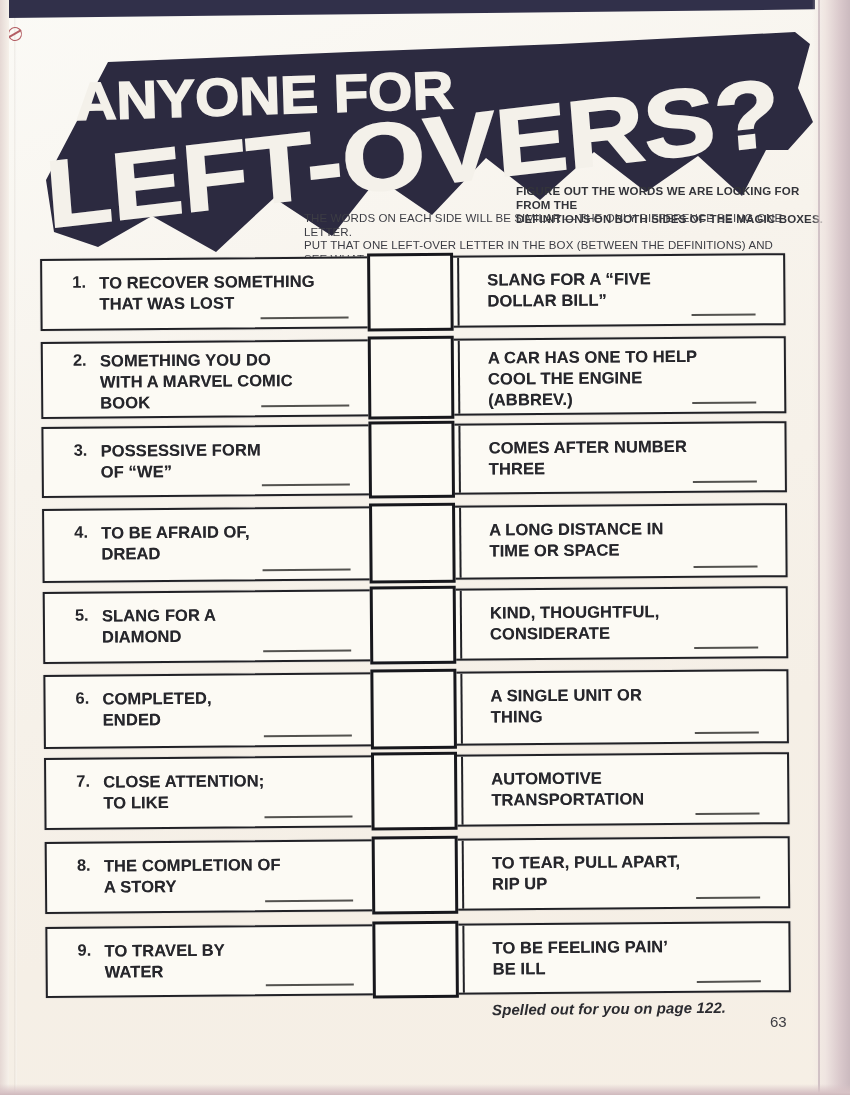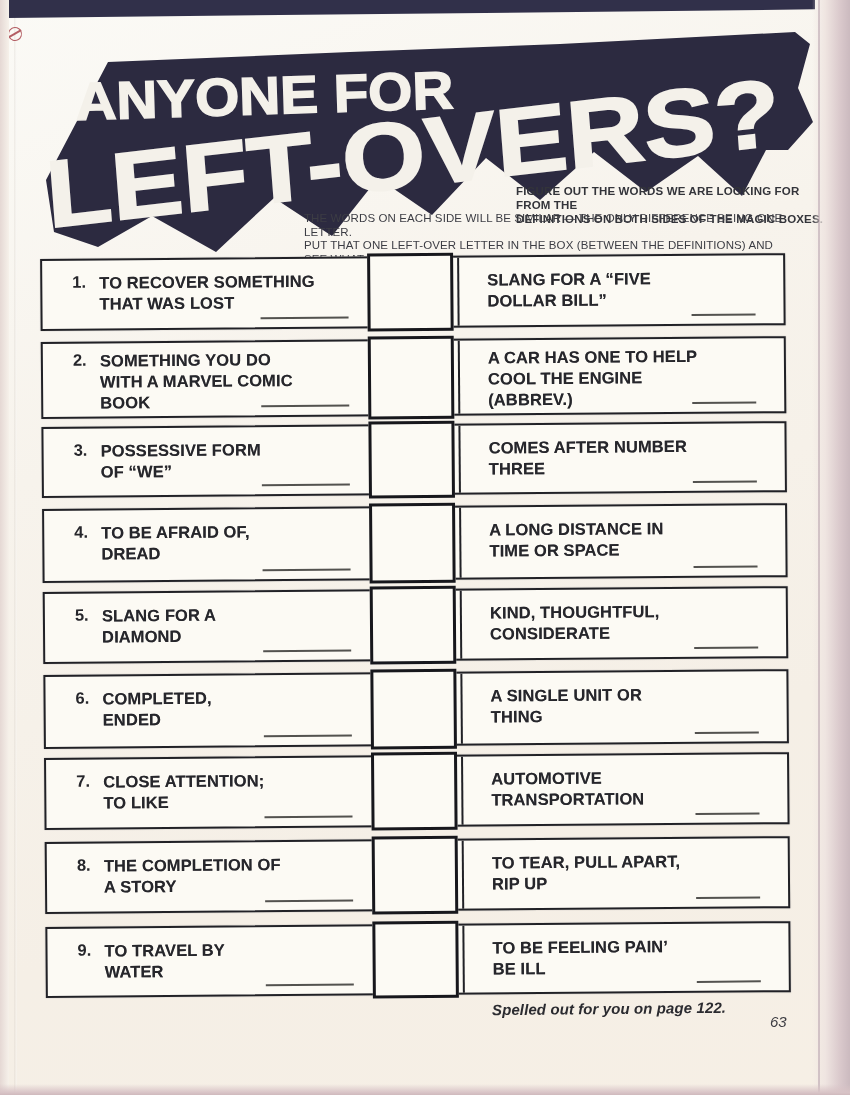--- a/index.html
+++ b/index.html
@@ -52,21 +52,21 @@
   .row:nth-child(2) .cell-right{top:7px;}
   .divider{position:absolute;left:415px;top:0;bottom:0;width:2px;background:#212126;}
   .magic-box{position:absolute;left:325px;top:-5px;width:86px;height:calc(100% + 10px);
     border:3px solid #17171c;background:#fcfaf4;box-sizing:border-box;}
   .blank{position:absolute;height:2px;background:#53524f;bottom:8px;}
   .blank-left{left:218px;width:88px;}
   .blank-right{left:649px;width:64px;}
   
   .footer-note{position:absolute;left:492px;top:1000px;font-size:15px;font-weight:bold;font-style:italic;
     color:#2b2b30;transform:rotate(-0.6deg);letter-spacing:.1px;}
-  .page-number{position:absolute;left:770px;top:1013px;font-size:15px;color:#3c3c42;font-style:italic;}
+  .page-number{position:absolute;left:770px;top:1013px;font-size:15px;color:#3c3c42;}
   
   .crease{position:absolute;left:14px;top:0;width:3px;height:1095px;
     background:linear-gradient(to right,rgba(180,170,160,.18),rgba(255,255,255,.35));}
 </style>
 </head>
 <body>
 
 <div class="crease"></div>
 <div class="edge-top"></div>
 <div class="pen-mark"></div>

